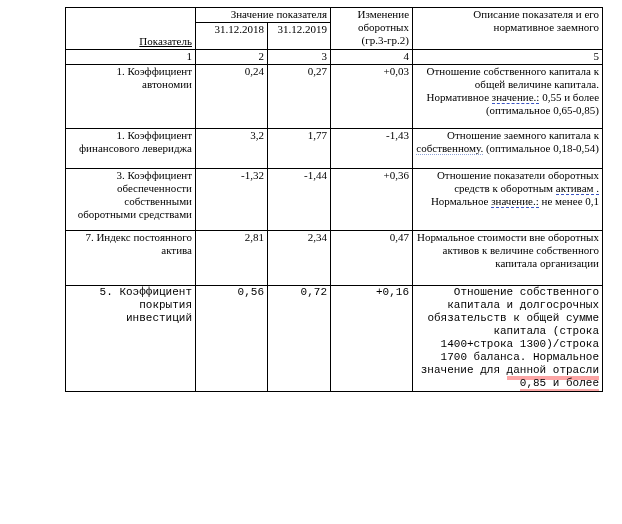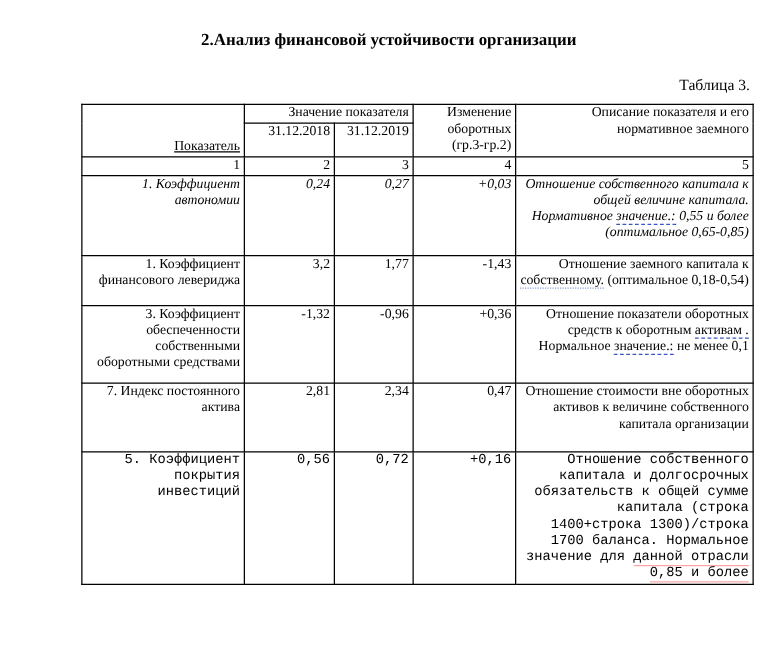--- a/index.html
+++ b/index.html
@@ -55,43 +55,41 @@
     overflow: hidden;
   }
   col.c1 { width: 130px; }
   col.c2 { width: 72px; }
   col.c3 { width: 63px; }
   col.c4 { width: 82px; }
   col.c5 { width: 190px; }
   tr.hdr-a  { height: 14px; }
   tr.hdr-b  { height: 27px; }
   tr.numrow { height: 15px; }
-  tr.r1 { height: 64px; font-style: italic; }
+  tr.r1 { height: 64px; }
   tr.r2 { height: 40px; }
   tr.r3 { height: 62px; }
   tr.r4 { height: 55px; }
   tr.r5 { height: 104px; font-family: Liberation Mono, monospace; }
   .u-blue {
     border-bottom: 1px dashed #3a54c4;
   }
   .u-wavy {
     border-bottom: 1px dotted #8fa3d8;
   }
   .u-dark {
-    border-bottom: 1px solid #fca5a5;
+    border-bottom: 4px solid #fca5a5;
   }
 </style>
 </head>
 <body>
 
 <div class="doc">
 
-  <h1 class="doc-title">2.Анализ финансовой устойчивости организации</h1>
 
-  <div class="table-caption">Таблица 3.</div>
 
 
   <table class="fin-table">
     <colgroup>
       <col class="c1">
         <col class="c2">
         <col class="c3">
         <col class="c4">
         <col class="c5">
     </colgroup>
@@ -126,31 +124,31 @@
         <td>1. Коэффициент финансового левериджа</td>
         <td>3,2</td>
         <td>1,77</td>
         <td>-1,43</td>
         <td><span>Отношение заемного капитала к </span><span class="u-wavy">собственному.</span><span> (оптимальное 0,18-0,54)</span></td>
       </tr>
 
       <tr class="r3">
         <td>3. Коэффициент обеспеченности собственными оборотными средствами</td>
         <td>-1,32</td>
-        <td>-0,96</td>
+        <td>-1,44</td>
         <td>+0,36</td>
         <td><span>Отношение показатели оборотных средств к оборотным </span><span class="u-blue">активам .</span><span> Нормальное </span><span class="u-blue">значение.:</span><span> не менее 0,1</span></td>
       </tr>
 
       <tr class="r4">
         <td>7. Индекс постоянного актива</td>
         <td>2,81</td>
         <td>2,34</td>
         <td>0,47</td>
-        <td><span>Отношение стоимости вне оборотных активов к величине собственного капитала организации</span></td>
+        <td><span>Нормальное стоимости вне оборотных активов к величине собственного капитала организации</span></td>
       </tr>
 
       <tr class="r5">
         <td>5. Коэффициент покрытия инвестиций</td>
         <td>0,56</td>
         <td>0,72</td>
         <td>+0,16</td>
         <td><span>Отношение собственного капитала и долгосрочных обязательств к общей сумме капитала (строка 1400+строка 1300)/строка 1700 баланса. Нормальное значение для </span><span class="u-dark">данной отрасли 0,85 и более</span></td>
       </tr>
     </tbody>

